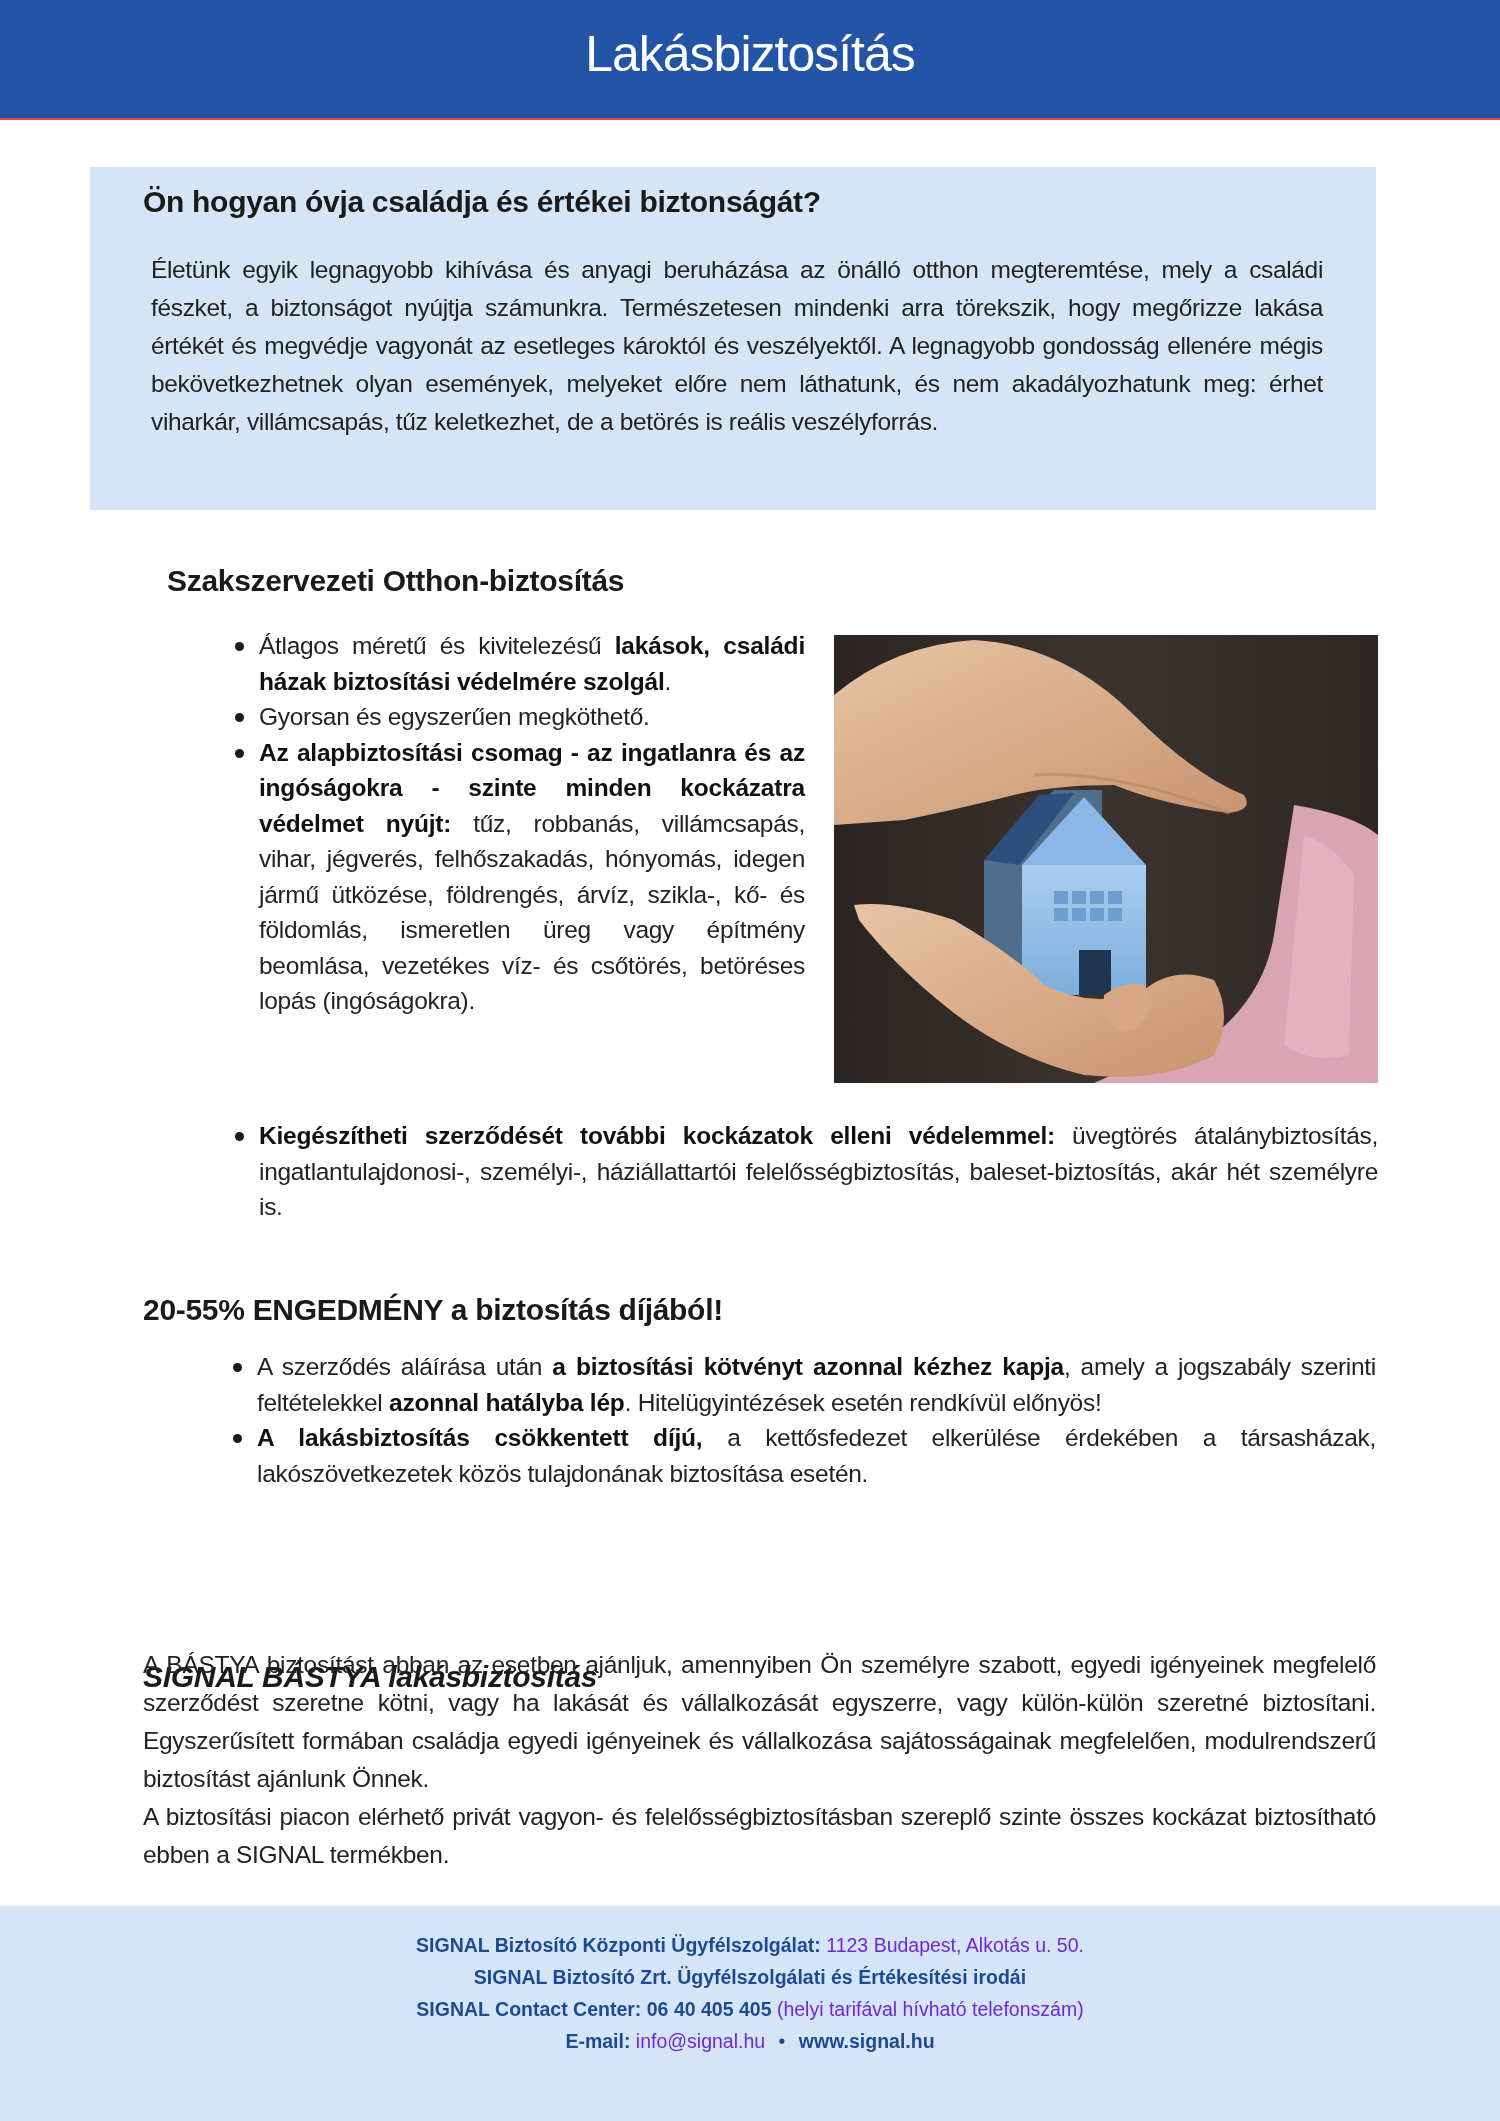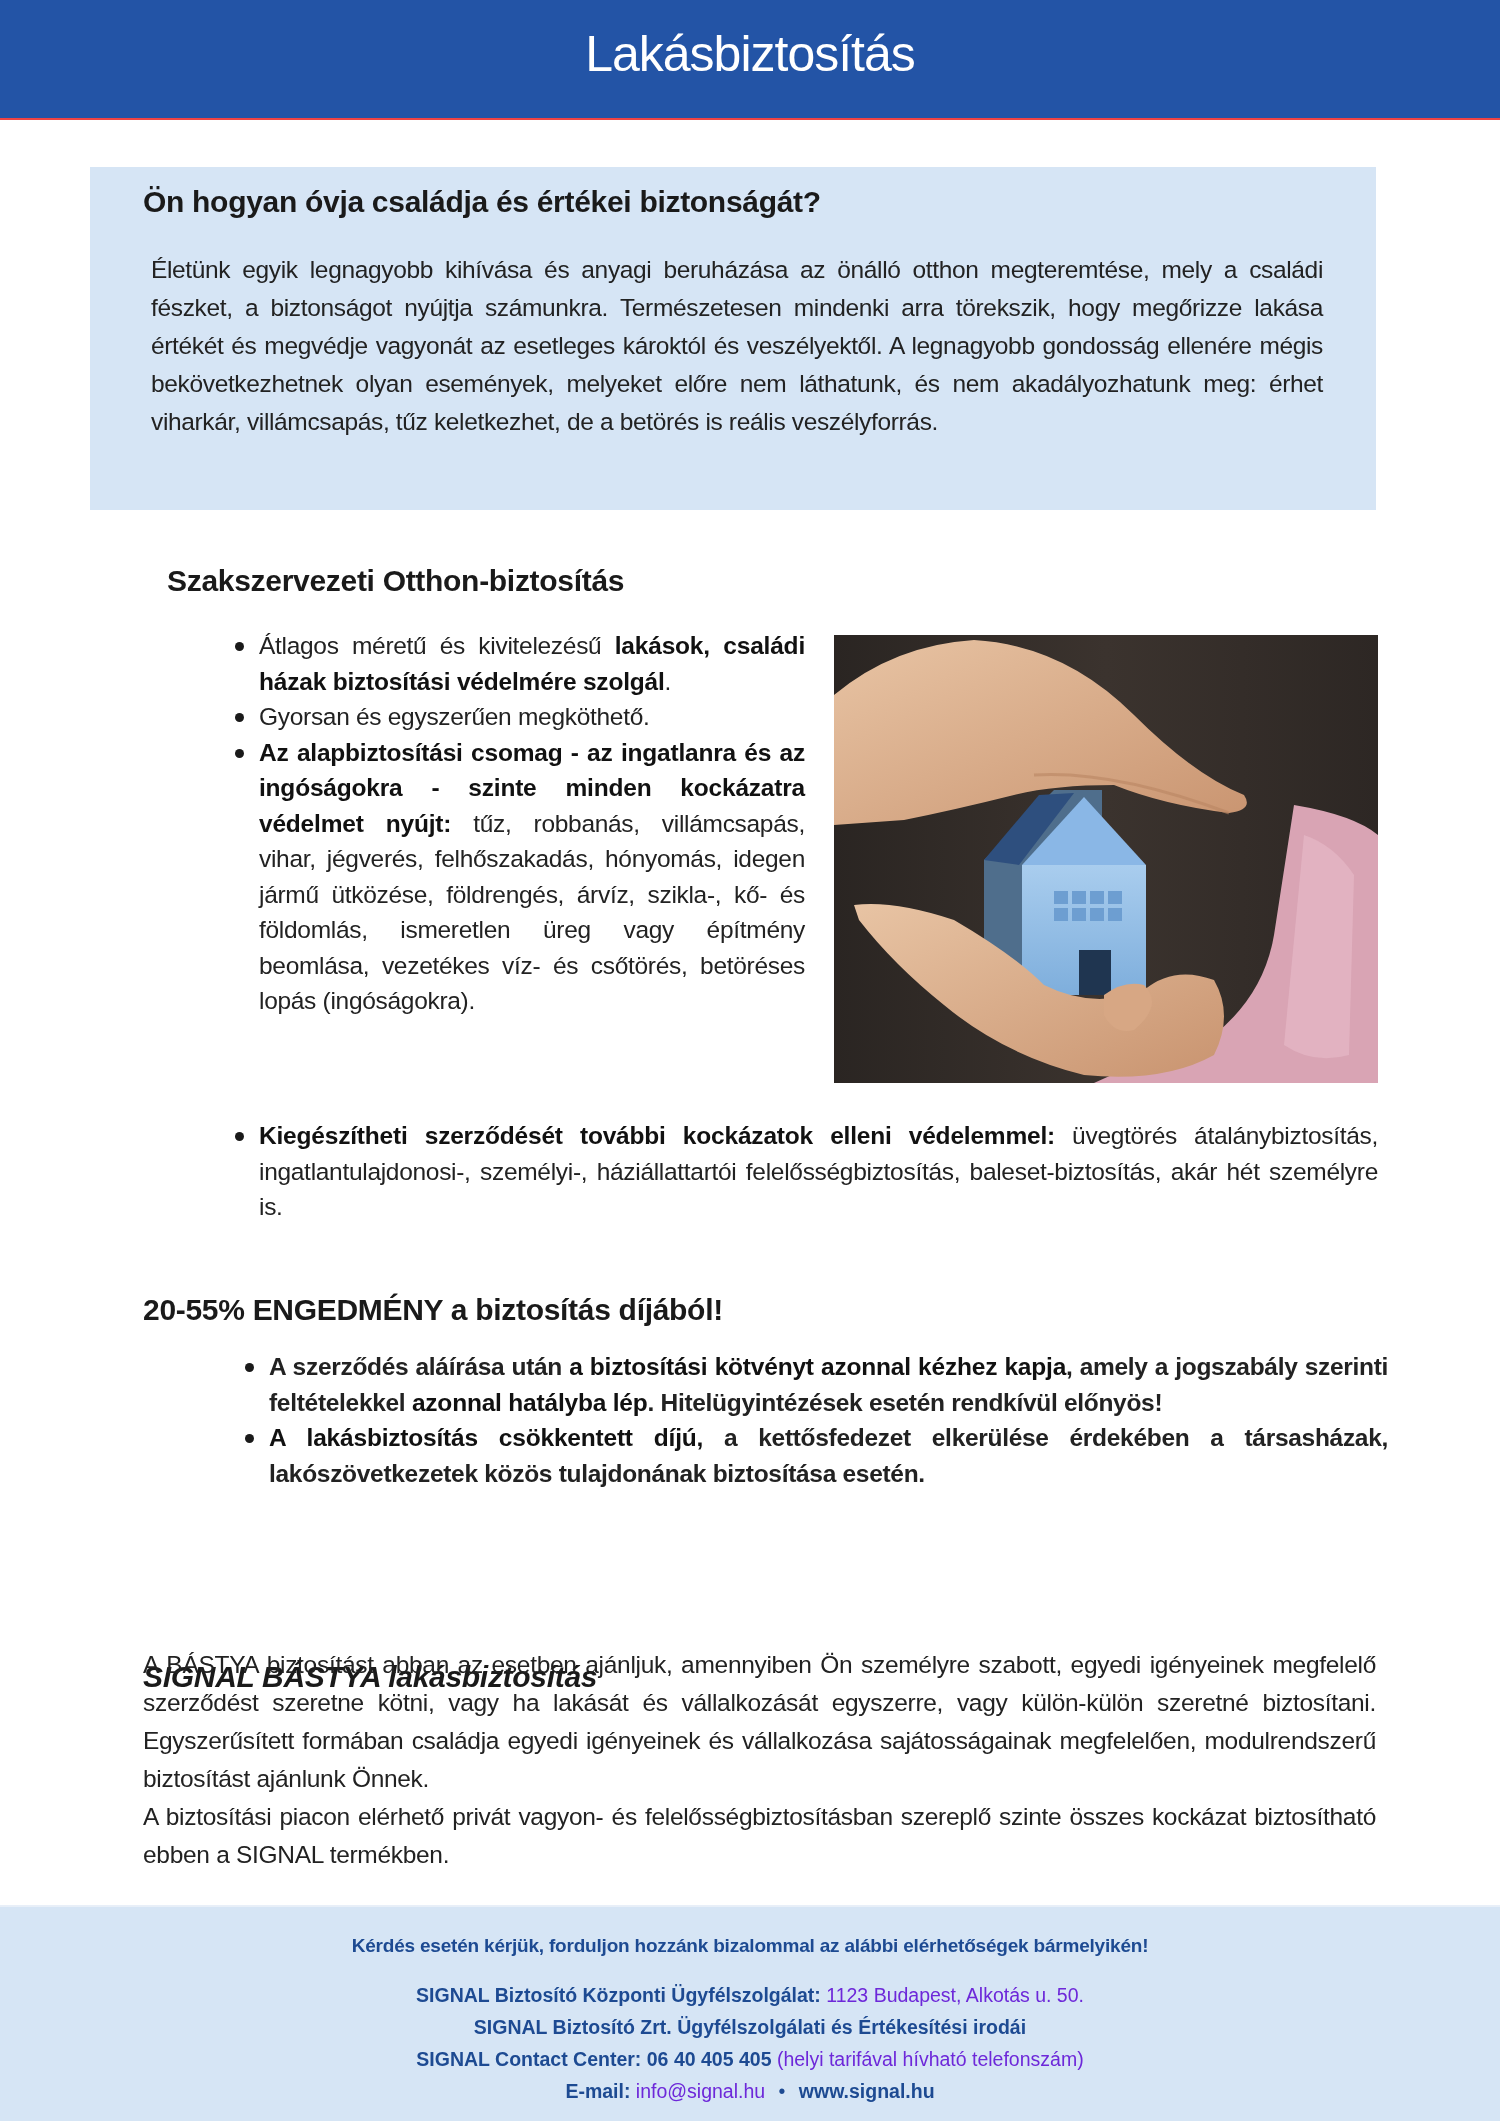--- a/index.html
+++ b/index.html
@@ -132,31 +132,30 @@
     </g>
     <rect x="245" y="315" width="32" height="45" fill="#1f3550"></rect>
 
     <path d="M20 270 Q60 265 120 285 Q180 320 210 350 Q260 375 310 355 Q340 330 380 345 Q400 380 380 420 Q330 448 250 440 Q170 420 110 370 Q60 330 25 285 Z" fill="url(#skin)"></path>
     <path d="M270 360 Q290 345 310 350 Q330 370 300 395 Q280 400 270 380 Z" fill="#d7a784"></path>
   </svg>
 </div>
 
 <div class="section-title" style="top:1293px;">20-55% ENGEDMÉNY a biztosítás díjából!</div>
 
-<ul class="bullets" style="left:243px; top:1349px; width:1145px;font-weight:bold;">
+<ul class="bullets" style="left:231px; top:1349px; width:1145px;">
   <li><span>A szerződés aláírása után </span><b>a biztosítási kötvényt azonnal kézhez kapja</b><span>, amely a jogszabály szerinti feltételekkel </span><b>azonnal hatályba lép</b><span>. Hitelügyintézések esetén rendkívül előnyös!</span></li>
   <li><b>A lakásbiztosítás csökkentett díjú,</b><span> a kettősfedezet elkerülése érdekében a társasházak, lakószövetkezetek közös tulajdonának biztosítása esetén.</span></li>
 </ul>
 
 <div class="section-title" style="top:1660px;font-style:italic;">SIGNAL BÁSTYA lakásbiztosítás</div>
 <div class="para" style="top:1646px;">A BÁSTYA biztosítást abban az esetben ajánljuk, amennyiben Ön személyre szabott, egyedi igényeinek megfelelő szerződést szeretne kötni, vagy ha lakását és vállalkozását egyszerre, vagy külön-külön szeretné biztosítani. Egyszerűsített formában családja egyedi igényeinek és vállalkozása sajátosságainak megfelelően, modulrendszerű biztosítást ajánlunk Önnek.</div>
 <div class="para" style="top:1798px;">A biztosítási piacon elérhető privát vagyon- és felelősségbiztosításban szereplő szinte összes kockázat biztosítható ebben a SIGNAL termékben.</div>
 
 <div class="footer">
-  <div class="lead">Kérdés esetén kérjük, forduljon hozzánk bizalommal az alábbi elérhetőségek bármelyikén!</div>
   <div class="lines">
     <div>
       <b>SIGNAL Biztosító Központi Ügyfélszolgálat:</b>
       <span class="light">1123 Budapest, Alkotás u. 50.</span>
     </div>
     <div>
       <b>SIGNAL Biztosító Zrt. Ügyfélszolgálati és Értékesítési irodái</b>
     </div>
     <div>
       <b>SIGNAL Contact Center: 06 40 405 405</b>

